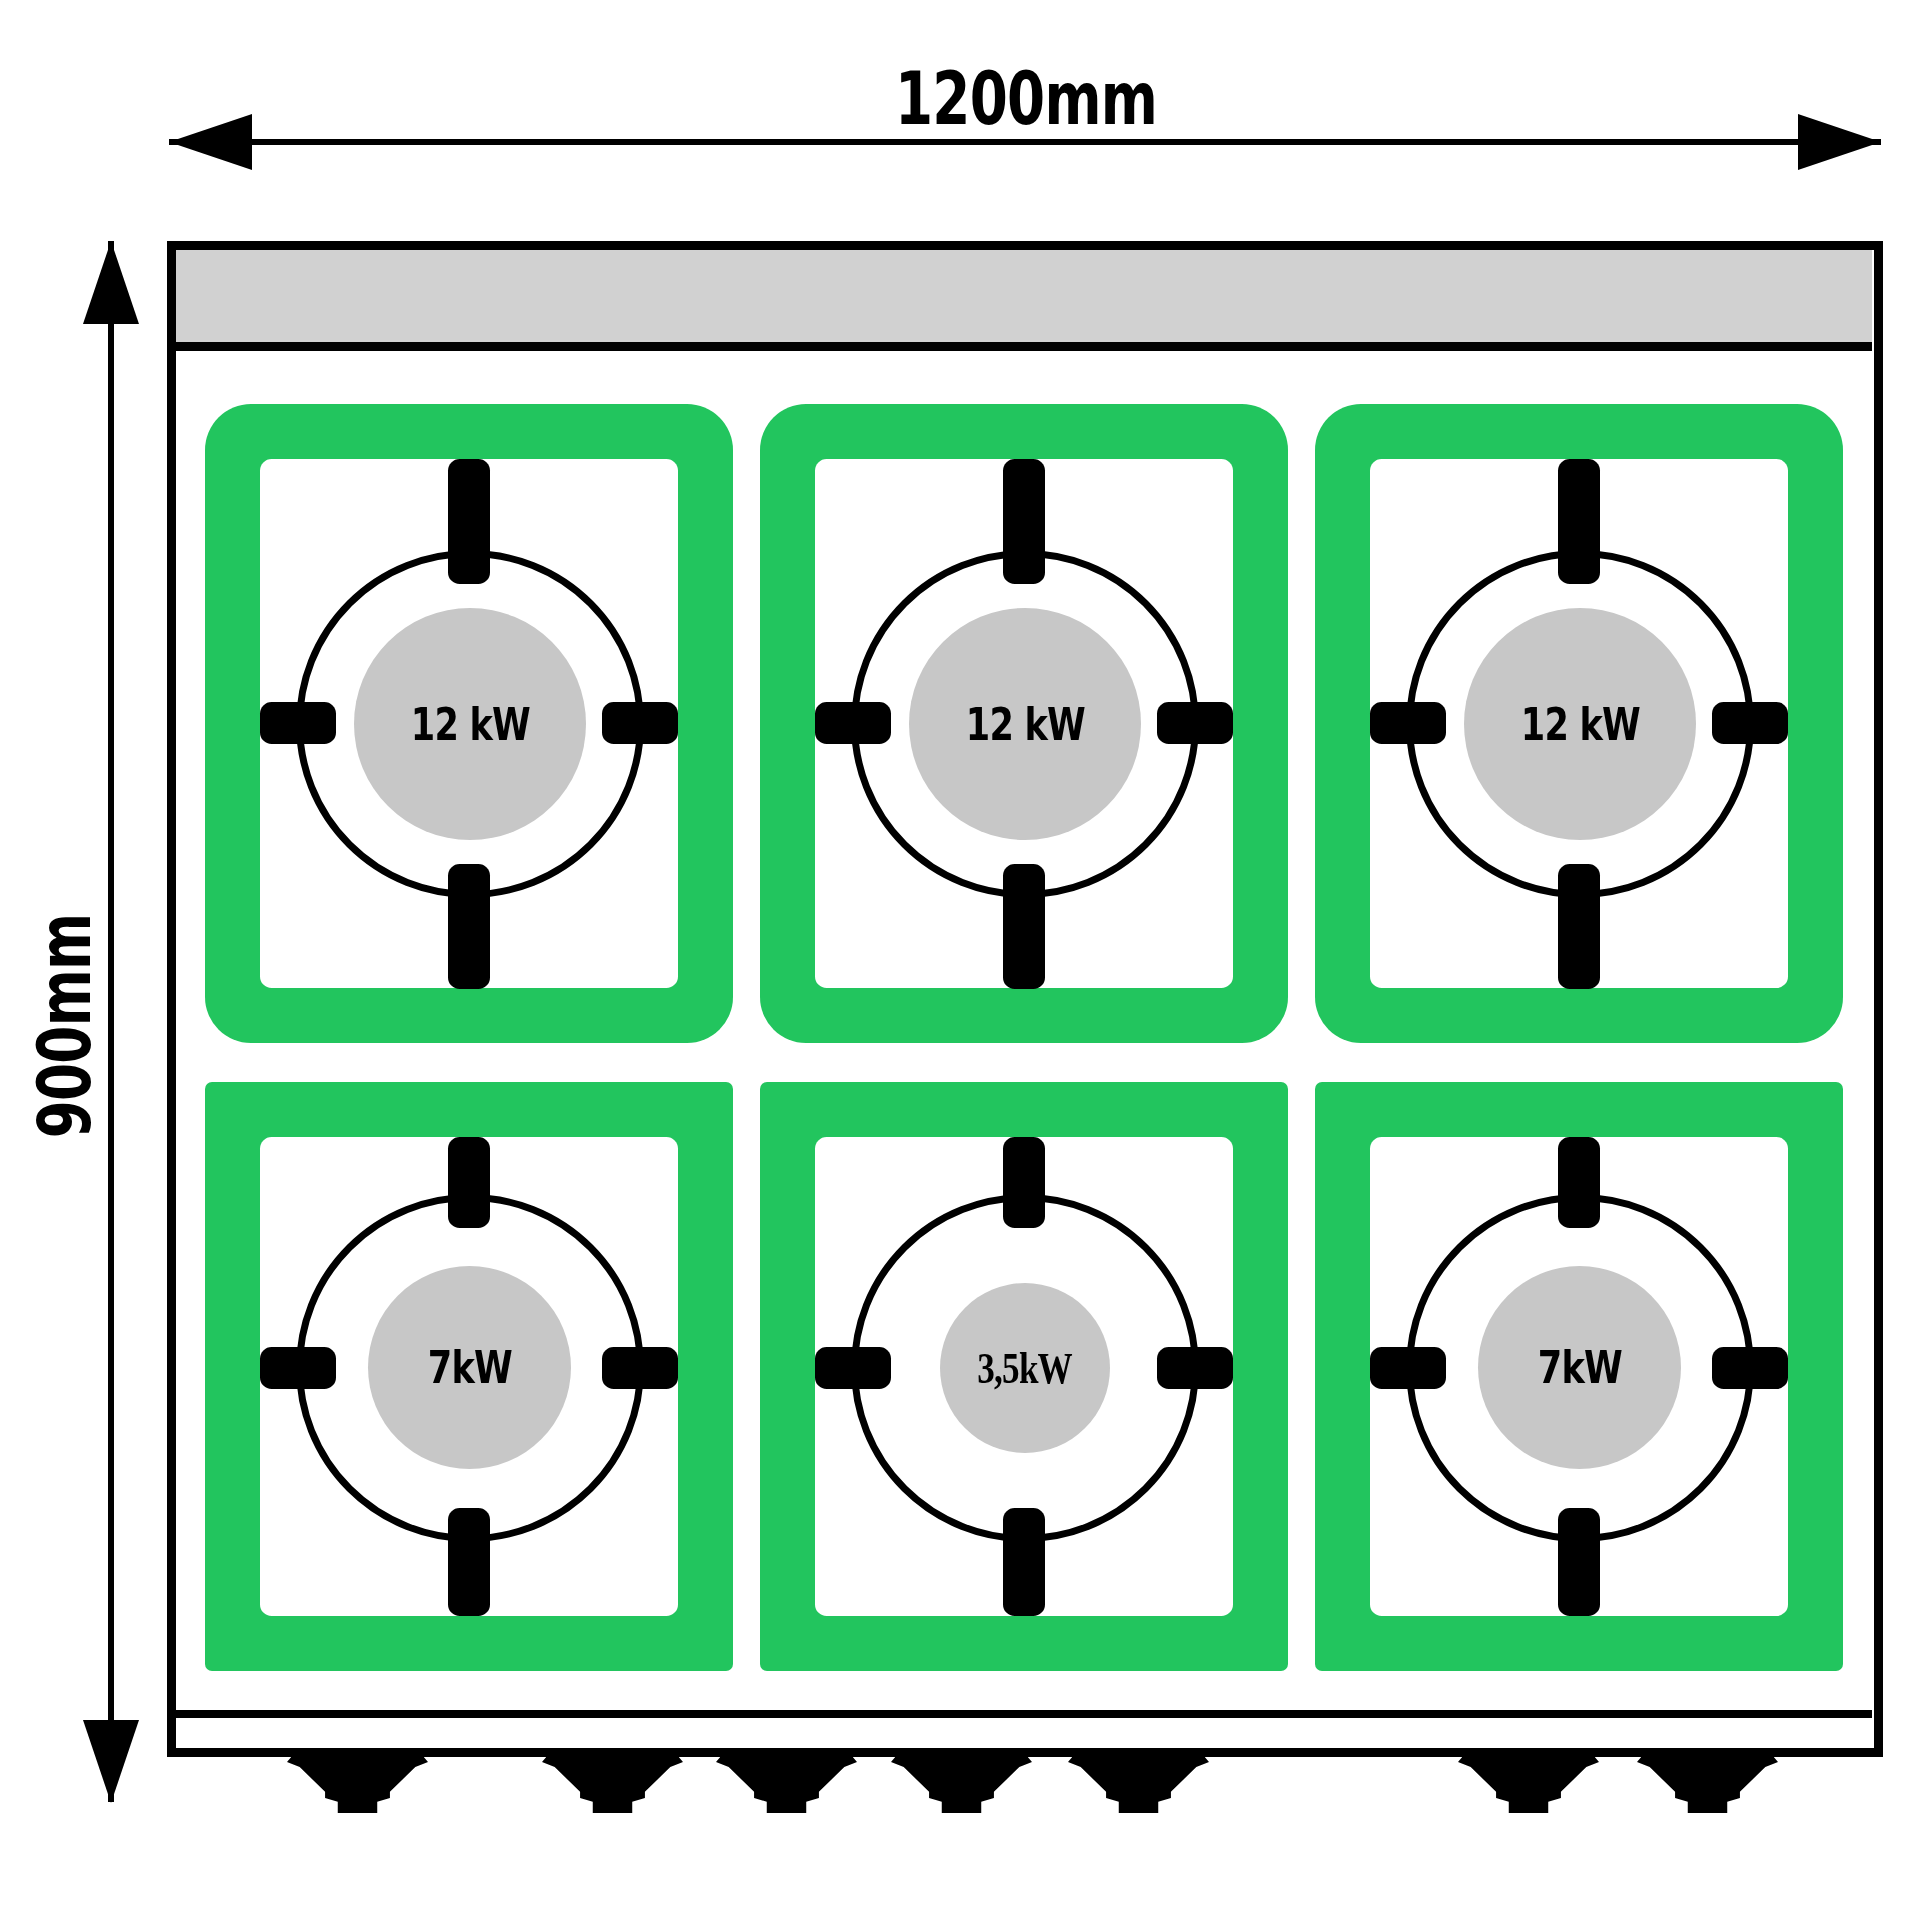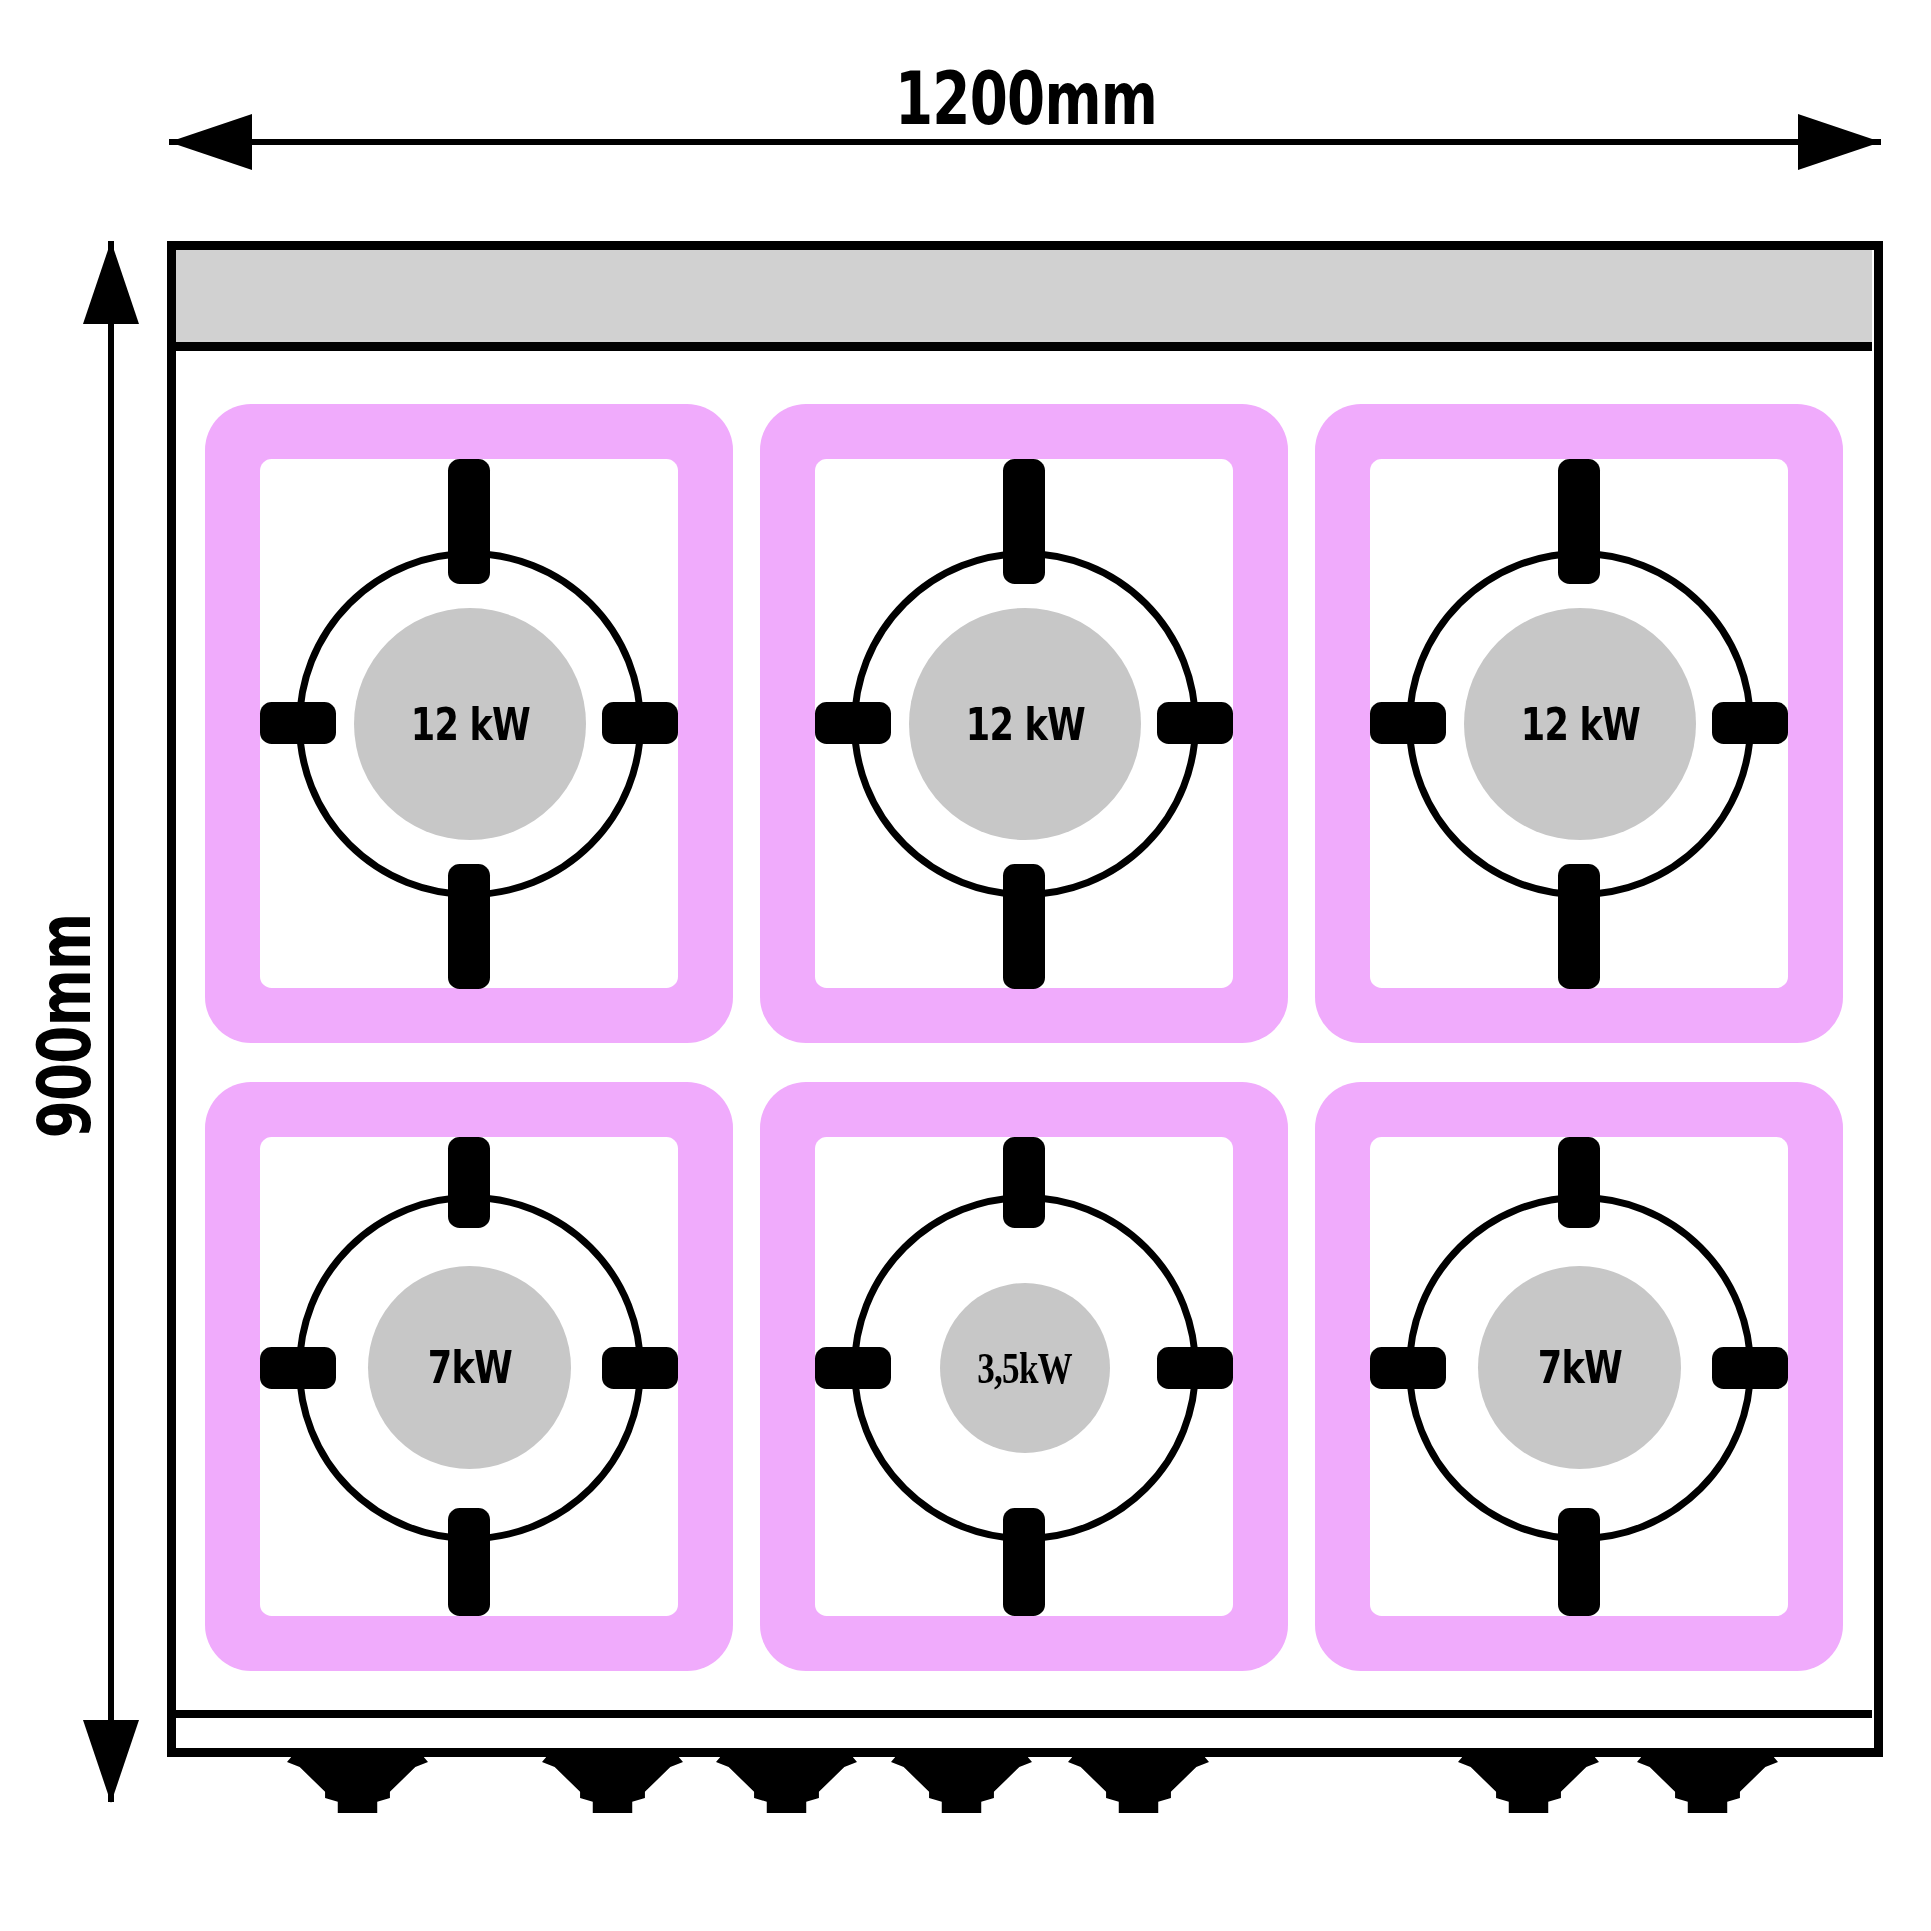--- a/index.html
+++ b/index.html
@@ -22,23 +22,23 @@
   .dim-label.side{left:64px;top:1026px;transform:translate(-50%,-50%) rotate(-90deg) scaleX(0.75);}
 
   
   .body-box{left:167px;top:241px;width:1716px;height:1516px;background:#fff;
             border:9.7px solid #000;box-sizing:border-box;}
   .back-panel{left:0;top:0;width:1696px;height:92px;background:#d1d1d1;
               border-bottom:9.7px solid #000;box-sizing:content-box;}
   .front-line{left:0;top:1460px;width:1696px;height:7.7px;background:#000;}
 
   
-  .grate{position:absolute;width:528px;background:#f0abfc;border-radius:46px;}
+  .grate{position:absolute;width:528px;background:#22c55e;border-radius:46px;}
   .grate.r1{top:154px;height:639px;}
-  .grate.r2{top:832px;height:589px;}
+  .grate.r2{top:832px;height:589px;border-radius:7px;}
   .grate.c1{left:29px;}
   .grate.c2{left:584px;}
   .grate.c3{left:1139px;}
   .grate-inner{position:absolute;left:55px;top:55px;right:55px;bottom:55px;background:#fff;border-radius:11.6px;}
 
   .burner-circle{position:absolute;width:348px;height:348px;border:7.7px solid #000;border-radius:50%;
                  box-sizing:border-box;left:91px;}
   .r1 .burner-circle{top:146px;}
   .r2 .burner-circle{top:112px;}
 

